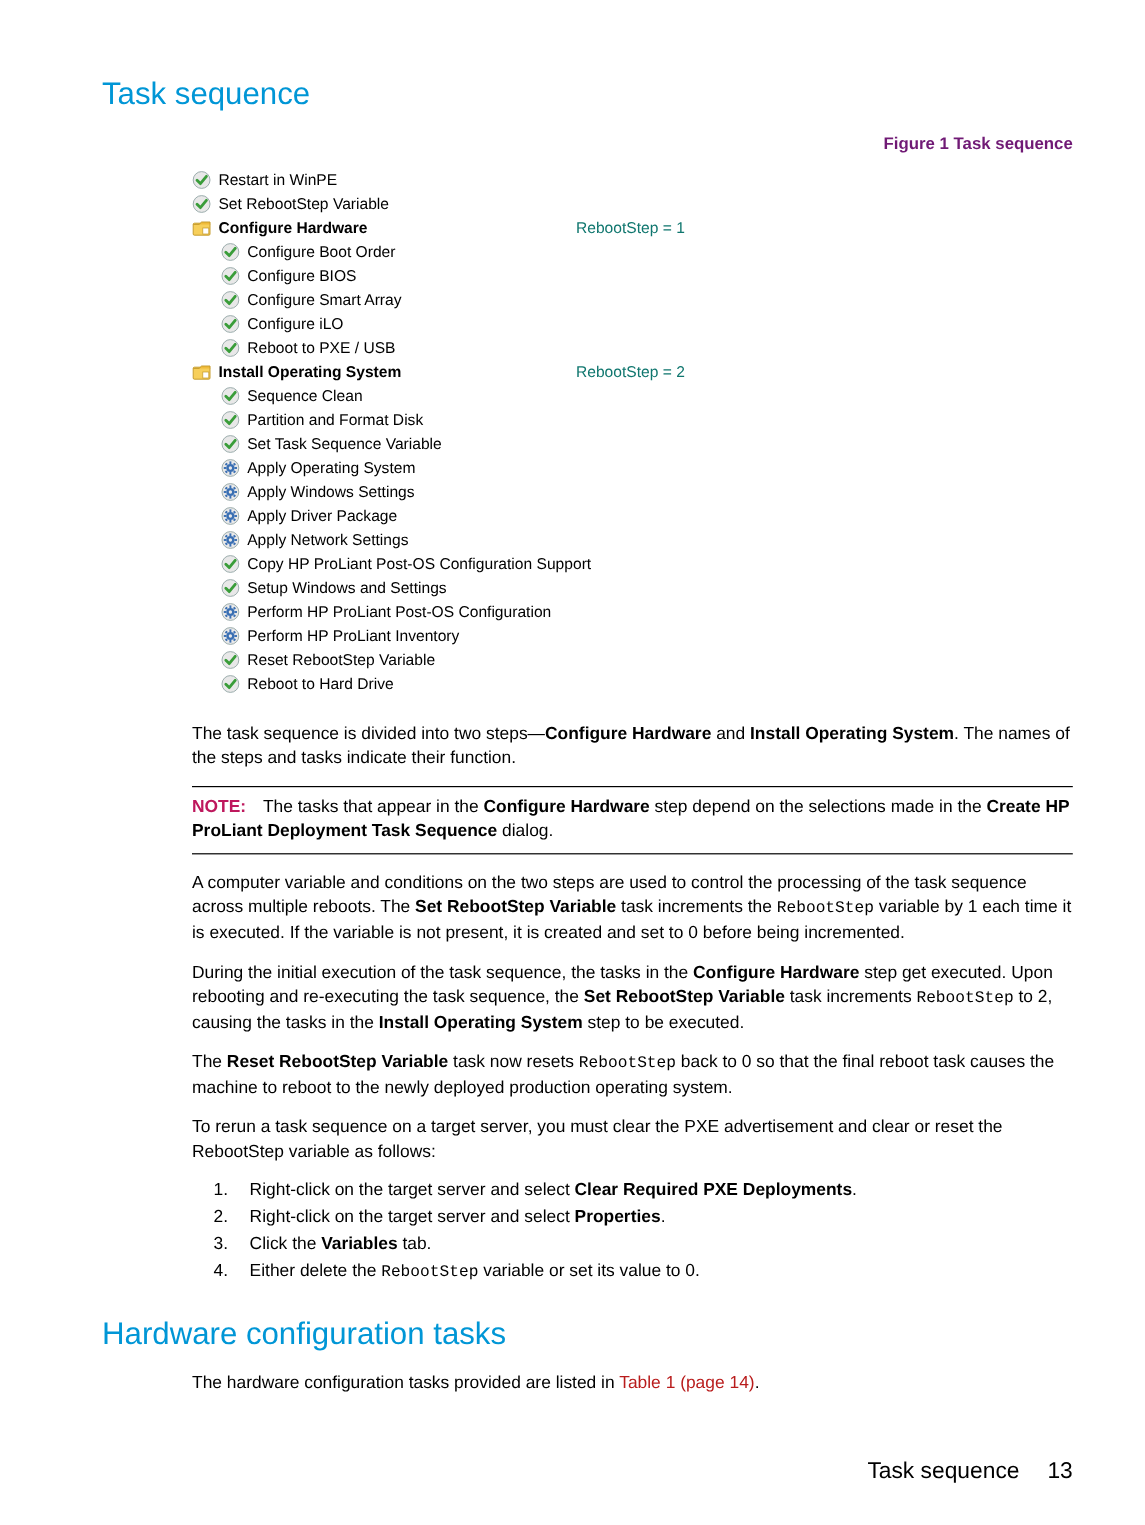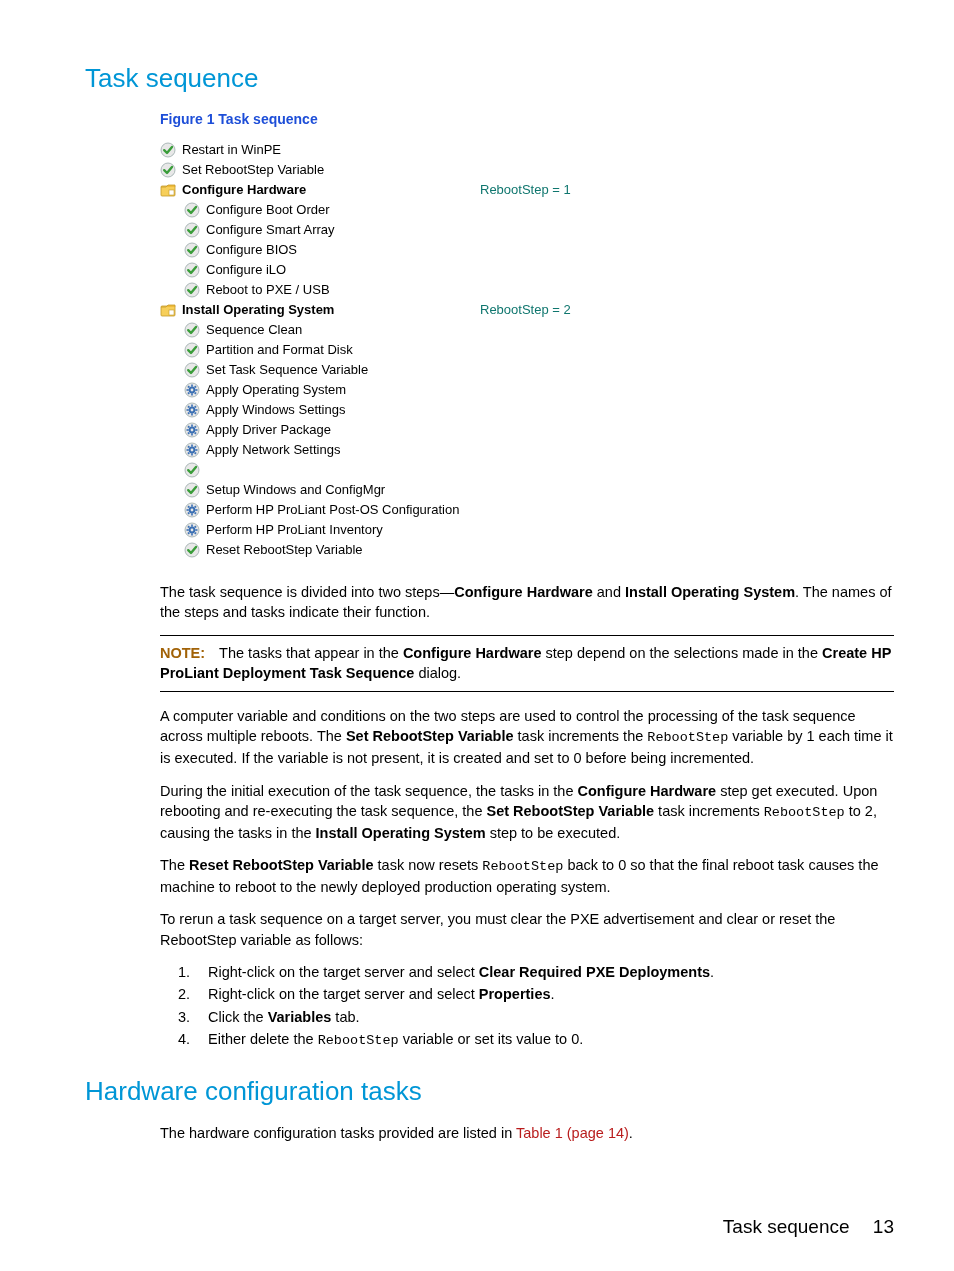--- a/index.html
+++ b/index.html
@@ -17,24 +17,25 @@
     h2.section {
       font-family: Arial, Helvetica, sans-serif;
       font-weight: 300;
       font-size: 26px;
       color: #0096d6;
       margin-bottom: 14px;
       margin-left: 0;
     }
     .indented { margin-left: 75px; }
     .figure-caption {
-      color: #1d4ed8;
+      color: #701a75;
       font-weight: bold;
       font-size: 14px;
       margin-bottom: 10px;
+      text-align: right;
     }
     
     .tree {
       font-family: Tahoma, Arial, sans-serif;
       font-size: 13px;
       color: #000;
       margin-bottom: 22px;
       line-height: 1.5;
     }
     .tree-row {
@@ -59,21 +60,21 @@
     .icon { width:16px; height:16px; display:inline-block; position:relative; }
     
     .para { margin: 10px 0 12px 0; }
     
     .note-box {
       border-top: 1px solid #000;
       border-bottom: 1px solid #000;
       padding: 7px 0 8px 0;
       margin: 12px 0 14px 0;
     }
-    .note-label { color: #a16207; font-weight: bold; margin-right: 14px; }
+    .note-label { color: #be185d; font-weight: bold; margin-right: 14px; }
     .mono { font-family: "Courier New", monospace; font-size: 13.5px; }
     b { font-weight: bold; }
     
     ol.steps { margin-left: 34px; margin-top:4px; }
     ol.steps li { padding-left: 14px; margin-bottom: 2px; }
     
     .link { color: #b91c1c; }
     
     .footer {
       position: absolute;
@@ -143,27 +144,27 @@
       <div class="tree-row lvl1">
         <span class="ti icon"><svg viewBox="0 0 16 16">
             <use href="#ic-check"></use>
           </svg></span>
         <span>Configure Boot Order</span>
       </div>
       <div class="tree-row lvl1">
         <span class="ti icon"><svg viewBox="0 0 16 16">
             <use href="#ic-check"></use>
           </svg></span>
+        <span>Configure BIOS</span>
+      </div>
+      <div class="tree-row lvl1">
+        <span class="ti icon"><svg viewBox="0 0 16 16">
+            <use href="#ic-check"></use>
+          </svg></span>
         <span>Configure Smart Array</span>
-      </div>
-      <div class="tree-row lvl1">
-        <span class="ti icon"><svg viewBox="0 0 16 16">
-            <use href="#ic-check"></use>
-          </svg></span>
-        <span>Configure BIOS</span>
       </div>
       <div class="tree-row lvl1">
         <span class="ti icon"><svg viewBox="0 0 16 16">
             <use href="#ic-check"></use>
           </svg></span>
         <span>Configure iLO</span>
       </div>
       <div class="tree-row lvl1">
         <span class="ti icon"><svg viewBox="0 0 16 16">
             <use href="#ic-check"></use>
@@ -216,44 +217,51 @@
       <div class="tree-row lvl1">
         <span class="ti icon"><svg viewBox="0 0 16 16">
             <use href="#ic-gear"></use>
           </svg></span>
         <span>Apply Network Settings</span>
       </div>
       <div class="tree-row lvl1">
         <span class="ti icon"><svg viewBox="0 0 16 16">
             <use href="#ic-check"></use>
           </svg></span>
-      </div>
-      <div class="tree-row lvl1">
-        <span class="ti icon"><svg viewBox="0 0 16 16">
-            <use href="#ic-check"></use>
-          </svg></span>
-        <span>Setup Windows and ConfigMgr</span>
+        <span>Copy HP ProLiant Post-OS Configuration Support</span>
+      </div>
+      <div class="tree-row lvl1">
+        <span class="ti icon"><svg viewBox="0 0 16 16">
+            <use href="#ic-check"></use>
+          </svg></span>
+        <span>Setup Windows and Settings</span>
       </div>
       <div class="tree-row lvl1">
         <span class="ti icon"><svg viewBox="0 0 16 16">
             <use href="#ic-gear"></use>
           </svg></span>
         <span>Perform HP ProLiant Post-OS Configuration</span>
       </div>
       <div class="tree-row lvl1">
         <span class="ti icon"><svg viewBox="0 0 16 16">
             <use href="#ic-gear"></use>
           </svg></span>
         <span>Perform HP ProLiant Inventory</span>
       </div>
       <div class="tree-row lvl1">
         <span class="ti icon"><svg viewBox="0 0 16 16">
             <use href="#ic-check"></use>
           </svg></span>
         <span>Reset RebootStep Variable</span>
+      </div>
+      <div class="tree-row lvl1">
+        <span class="ti icon"><svg viewBox="0 0 16 16">
+            <use href="#ic-check"></use>
+          </svg></span>
+        <span>Reboot to Hard Drive</span>
       </div>
     </div>
 
   <p class="para">
     <span>The task sequence is divided into two steps—</span><b>Configure Hardware</b><span> and </span><b>Install Operating System</b><span>. The names of the steps and tasks indicate their function.</span>
   </p>
 
   <div class="note-box">
     <span class="note-label">NOTE:</span><span>The tasks that appear in the </span><b>Configure Hardware</b><span> step depend on the selections made in the </span><b>Create HP ProLiant Deployment Task Sequence</b><span> dialog.</span>
   </div>

